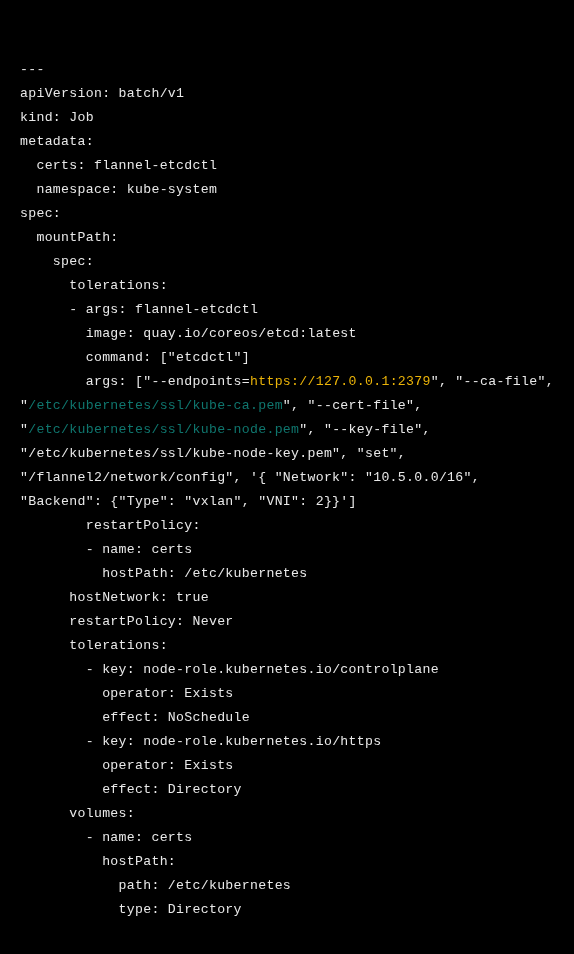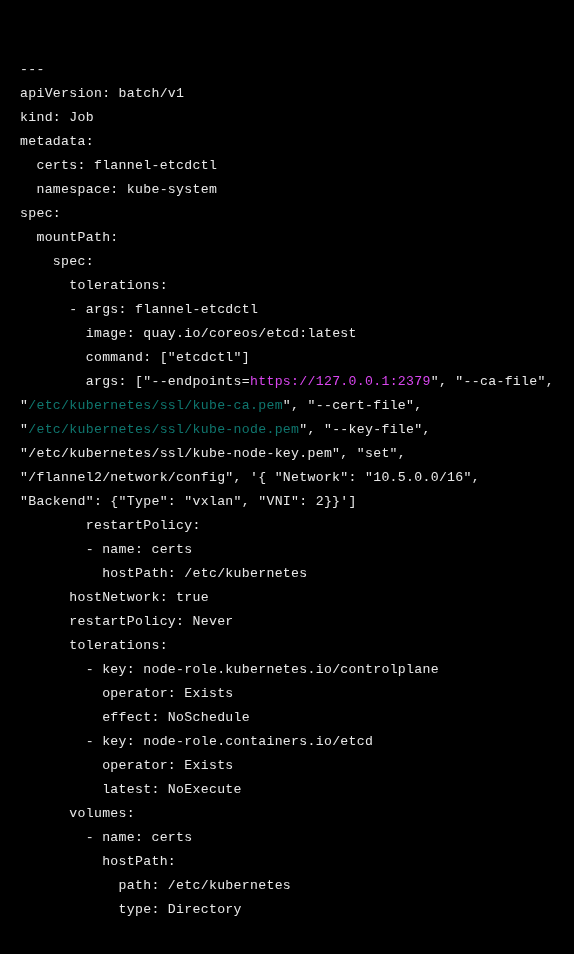--- a/index.html
+++ b/index.html
@@ -6,21 +6,21 @@
   .code{
     font-family:"SFMono-Regular",Consolas,"Liberation Mono",Menlo,monospace;
     font-size:13.2px;
     line-height:24px;
     color:#e9e9e9;
     white-space:pre-wrap;
     word-wrap:break-word;
     padding:58px 20px 20px 20px;
     letter-spacing:0.3px;
   }
-  .s-link{color:#d946ef}
+  .s-link{color:#eab308}
   .s-path{color:#0f766e}
 </style>
 </head>
 <body>
 
 <div class="code"><span>---</span>
 <span>apiVersion: batch/v1</span>
 <span>kind: Job</span>
 <span>metadata:</span>
 <span>  certs: flannel-etcdctl</span>
@@ -35,20 +35,20 @@
 <span>        args: ["--endpoints=</span><span class="s-link">https://127.0.0.1:2379</span><span>", "--ca-file", "</span><span class="s-path">/etc/kubernetes/ssl/kube-ca.pem</span><span>", "--cert-file", "</span><span class="s-path">/etc/kubernetes/ssl/kube-node.pem</span><span>", "--key-file", "/etc/kubernetes/ssl/kube-node-key.pem", "set", "/flannel2/network/config", '{ "Network": "10.5.0.0/16", "Backend": {"Type": "vxlan", "VNI": 2}}']</span>
 <span>        restartPolicy:</span>
 <span>        - name: certs</span>
 <span>          hostPath: /etc/kubernetes</span>
 <span>      hostNetwork: true</span>
 <span>      restartPolicy: Never</span>
 <span>      tolerations:</span>
 <span>        - key: node-role.kubernetes.io/controlplane</span>
 <span>          operator: Exists</span>
 <span>          effect: NoSchedule</span>
-<span>        - key: node-role.containers.io/etcd</span>
+<span>        - key: node-role.kubernetes.io/https</span>
 <span>          operator: Exists</span>
-<span>          latest: NoExecute</span>
+<span>          effect: Directory</span>
 <span>      volumes:</span>
 <span>        - name: certs</span>
 <span>          hostPath:</span>
 <span>            path: /etc/kubernetes</span>
 <span>            type: Directory</span></div>
 
 </body></html>

